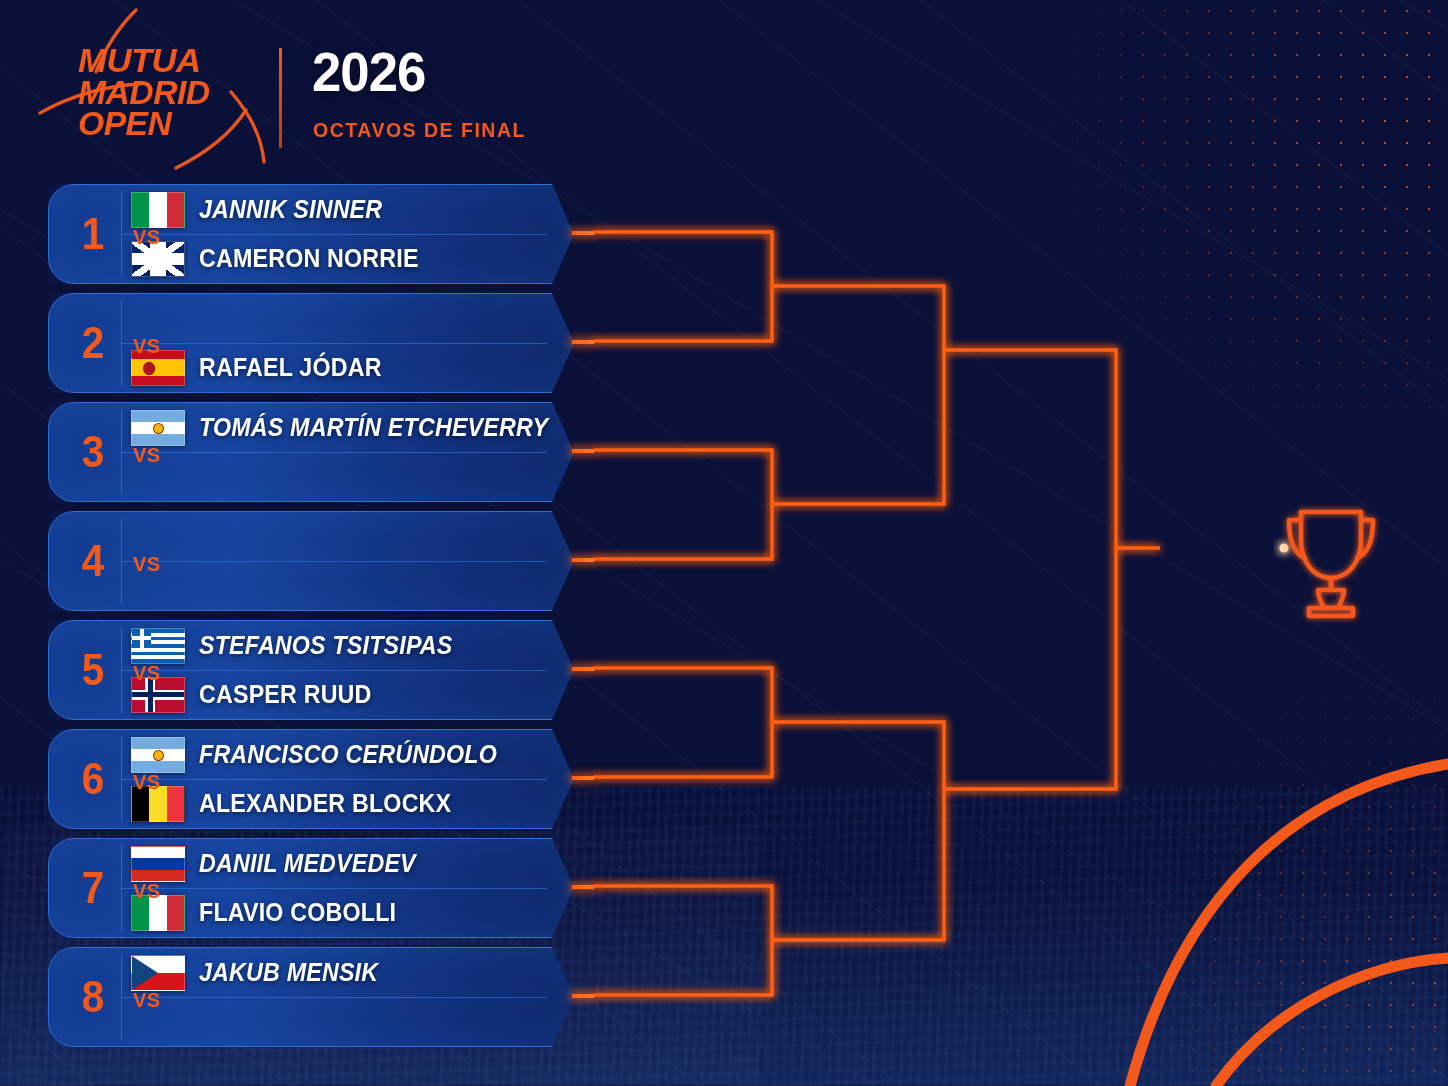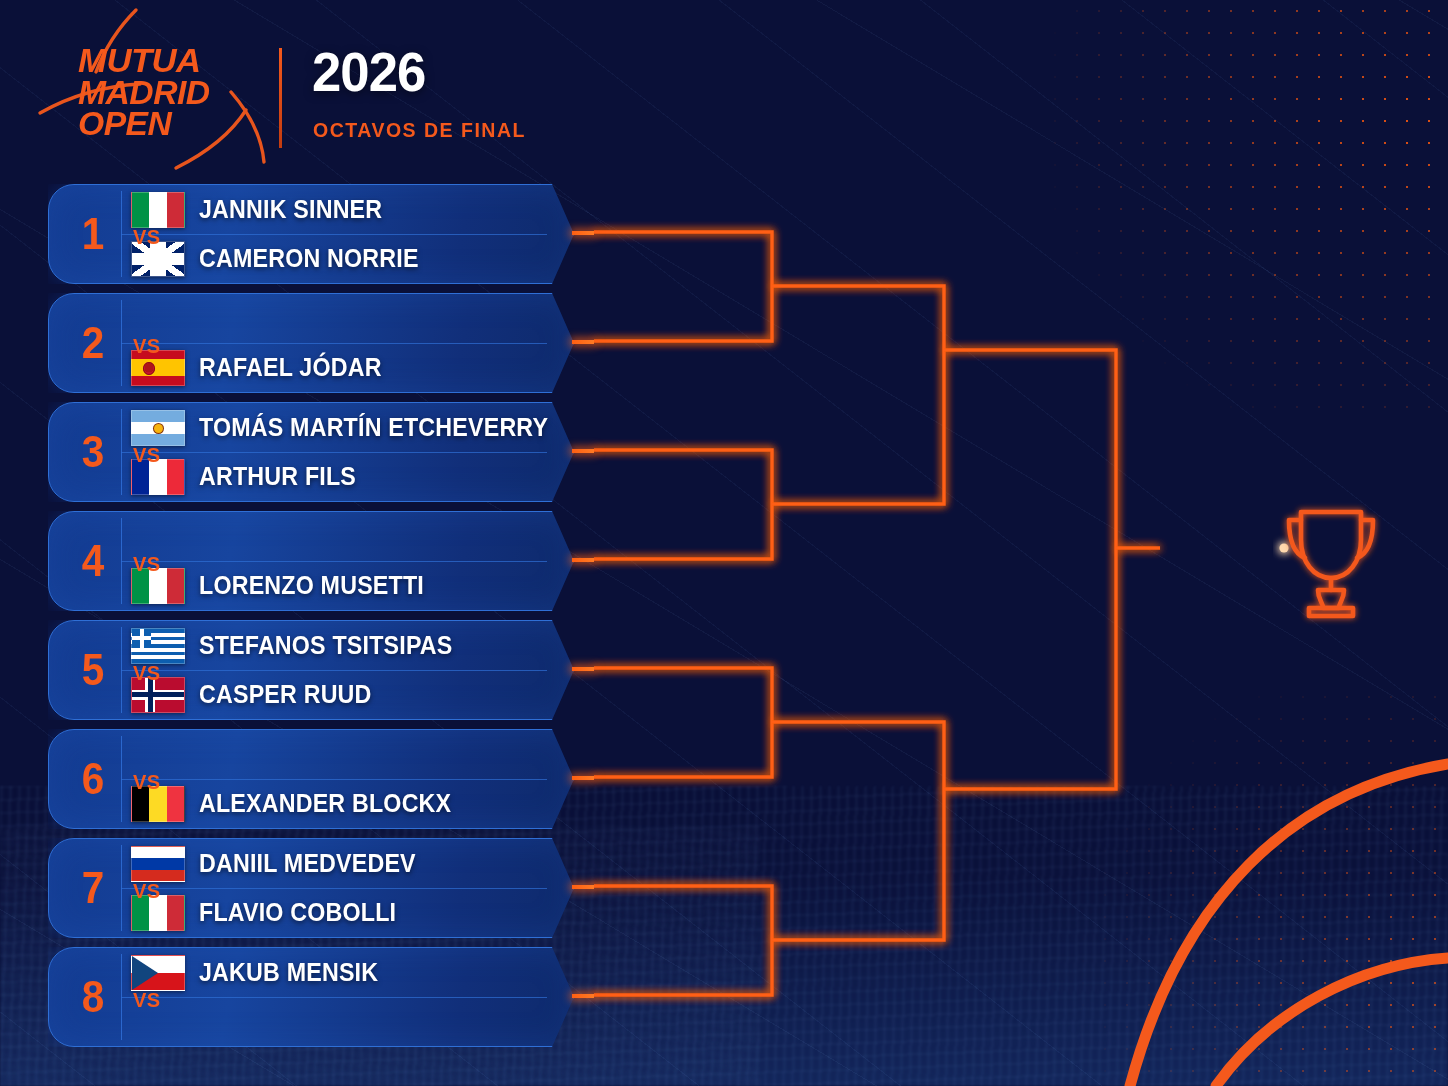--- a/index.html
+++ b/index.html
@@ -109,21 +109,21 @@
   }
   .card-num{
     position:absolute;left:18px;top:0;width:52px;height:98px;
     display:flex;align-items:center;justify-content:center;
     color:#f4591c;font-size:44px;font-weight:bold;line-height:1;
     font-stretch:condensed;transform:scaleX(.92);
   }
   .card-vdiv{position:absolute;left:72px;top:6px;width:1px;height:86px;background:#2f6fd6;opacity:.85;}
   .card-hdiv{position:absolute;left:72px;right:26px;top:49px;height:1px;background:#2f6fd6;opacity:.7;}
   .row{position:absolute;left:82px;height:49px;display:flex;align-items:center;}
-  .row.top{top:0;}
+  .row.top{top:0;font-style:italic;}
   .row.bot{top:49px;}
   .flag{
     width:52px;height:34px;margin-right:14px;flex:0 0 auto;
     border:1px solid rgba(255,255,255,.25);
     box-shadow:0 1px 4px rgba(0,0,0,.5);
     background-size:cover;position:relative;overflow:hidden;
   }
   .pname{
     color:#fff;font-size:25px;font-weight:bold;letter-spacing:.2px;
     font-stretch:condensed;transform:scaleX(.93);transform-origin:left center;
@@ -306,36 +306,28 @@
     <div class="conn" style="top:340px"></div>
 
     <div class="card" style="top:402px">
       <div class="card-num">3</div>
       <div class="card-vdiv"></div>
       <div class="card-hdiv"></div>
       <div class="row top">
         <span class="flag f-arg"></span>
         <span class="pname">TOMÁS MARTÍN ETCHEVERRY</span>
       </div>
-      <div class="row bot">
-        <span class="flag f-fra"></span>
-        <span class="pname">ARTHUR FILS</span>
-      </div>
       <div class="vs">VS</div>
     </div>
     <div class="conn" style="top:449px"></div>
 
     <div class="card" style="top:511px">
       <div class="card-num">4</div>
       <div class="card-vdiv"></div>
       <div class="card-hdiv"></div>
-      <div class="row bot">
-        <span class="flag f-ita"></span>
-        <span class="pname">LORENZO MUSETTI</span>
-      </div>
       <div class="vs">VS</div>
     </div>
     <div class="conn" style="top:558px"></div>
 
     <div class="card" style="top:620px">
       <div class="card-num">5</div>
       <div class="card-vdiv"></div>
       <div class="card-hdiv"></div>
       <div class="row top">
         <span class="flag f-gre"></span>
@@ -346,20 +338,24 @@
         <span class="pname">CASPER RUUD</span>
       </div>
       <div class="vs">VS</div>
     </div>
     <div class="conn" style="top:667px"></div>
 
     <div class="card" style="top:729px">
       <div class="card-num">6</div>
       <div class="card-vdiv"></div>
       <div class="card-hdiv"></div>
+      <div class="row top">
+        <span class="flag f-arg"></span>
+        <span class="pname">FRANCISCO CERÚNDOLO</span>
+      </div>
       <div class="row bot">
         <span class="flag f-bel"></span>
         <span class="pname">ALEXANDER BLOCKX</span>
       </div>
       <div class="vs">VS</div>
     </div>
     <div class="conn" style="top:776px"></div>
 
     <div class="card" style="top:838px">
       <div class="card-num">7</div>

